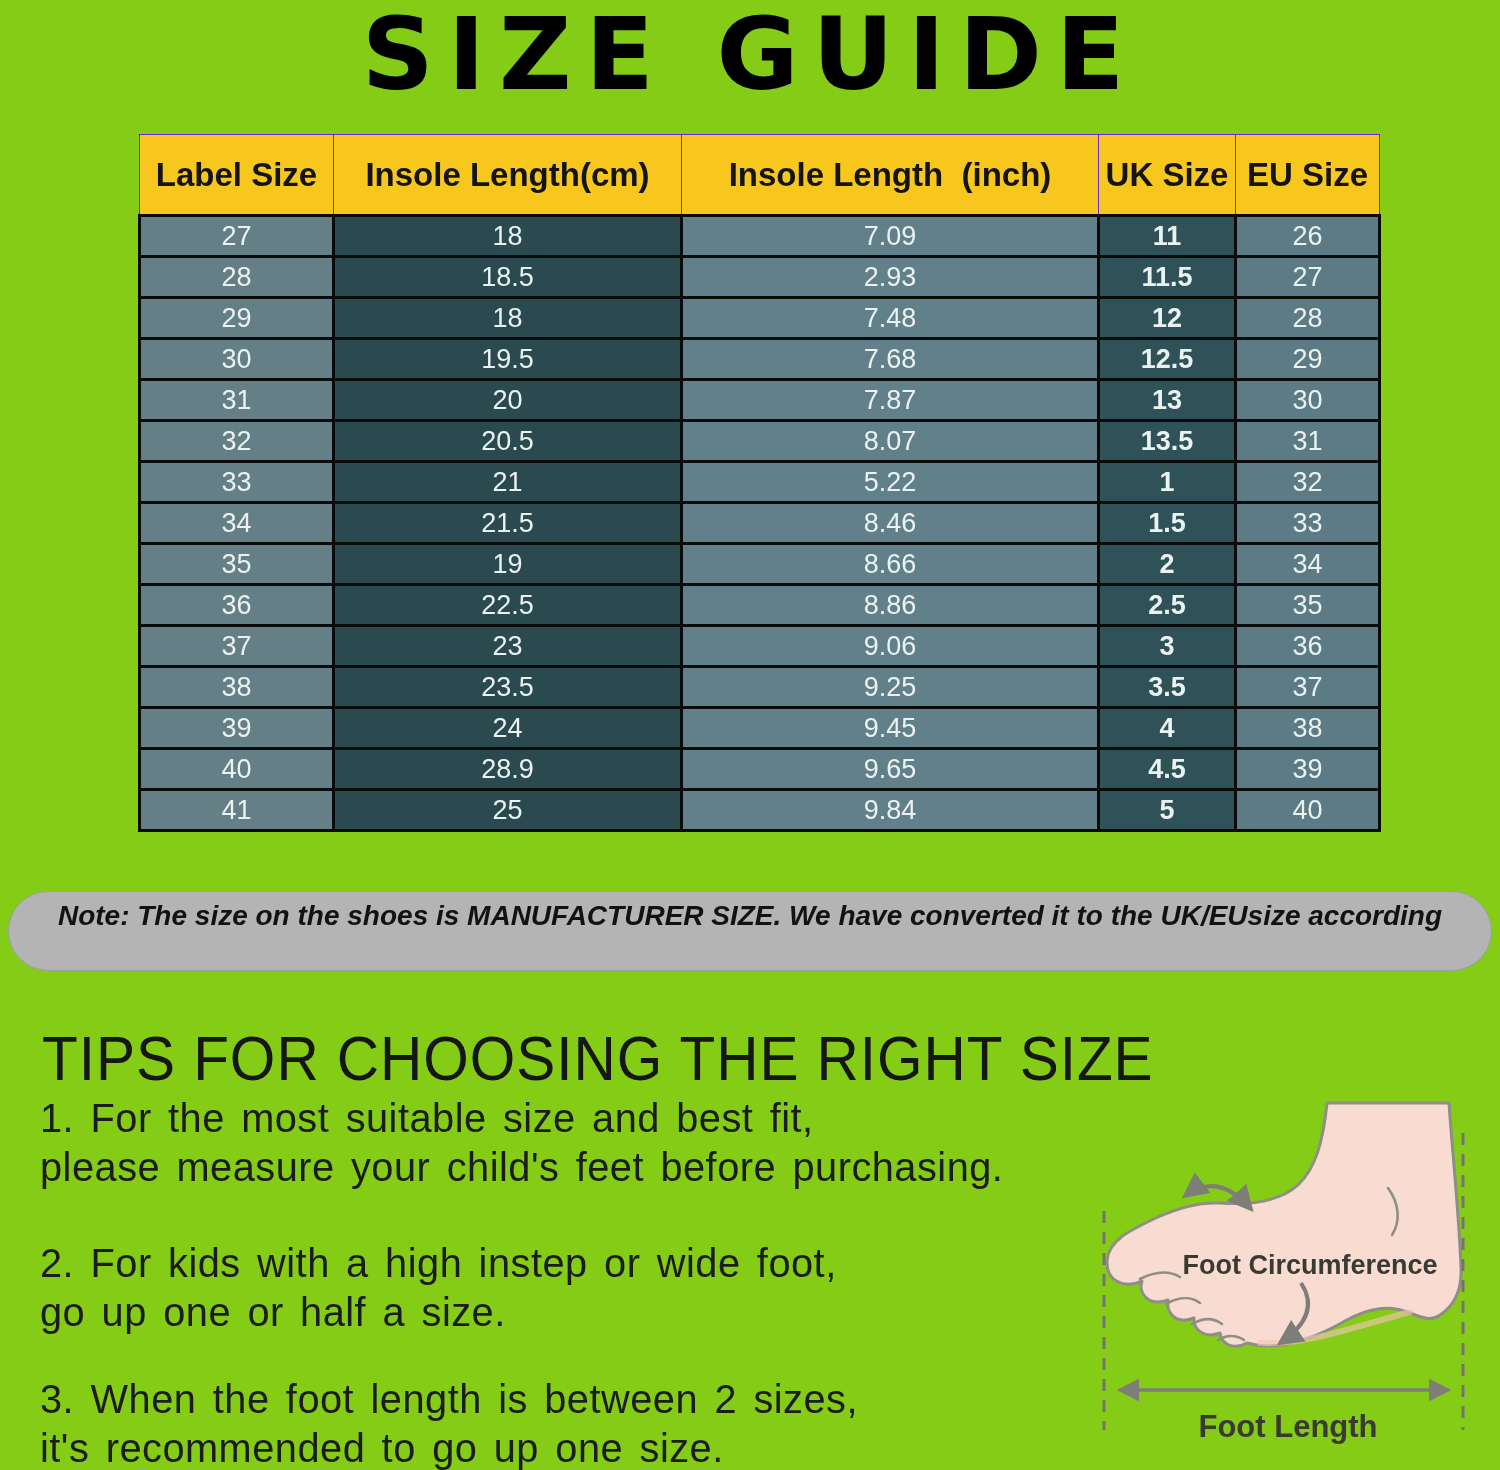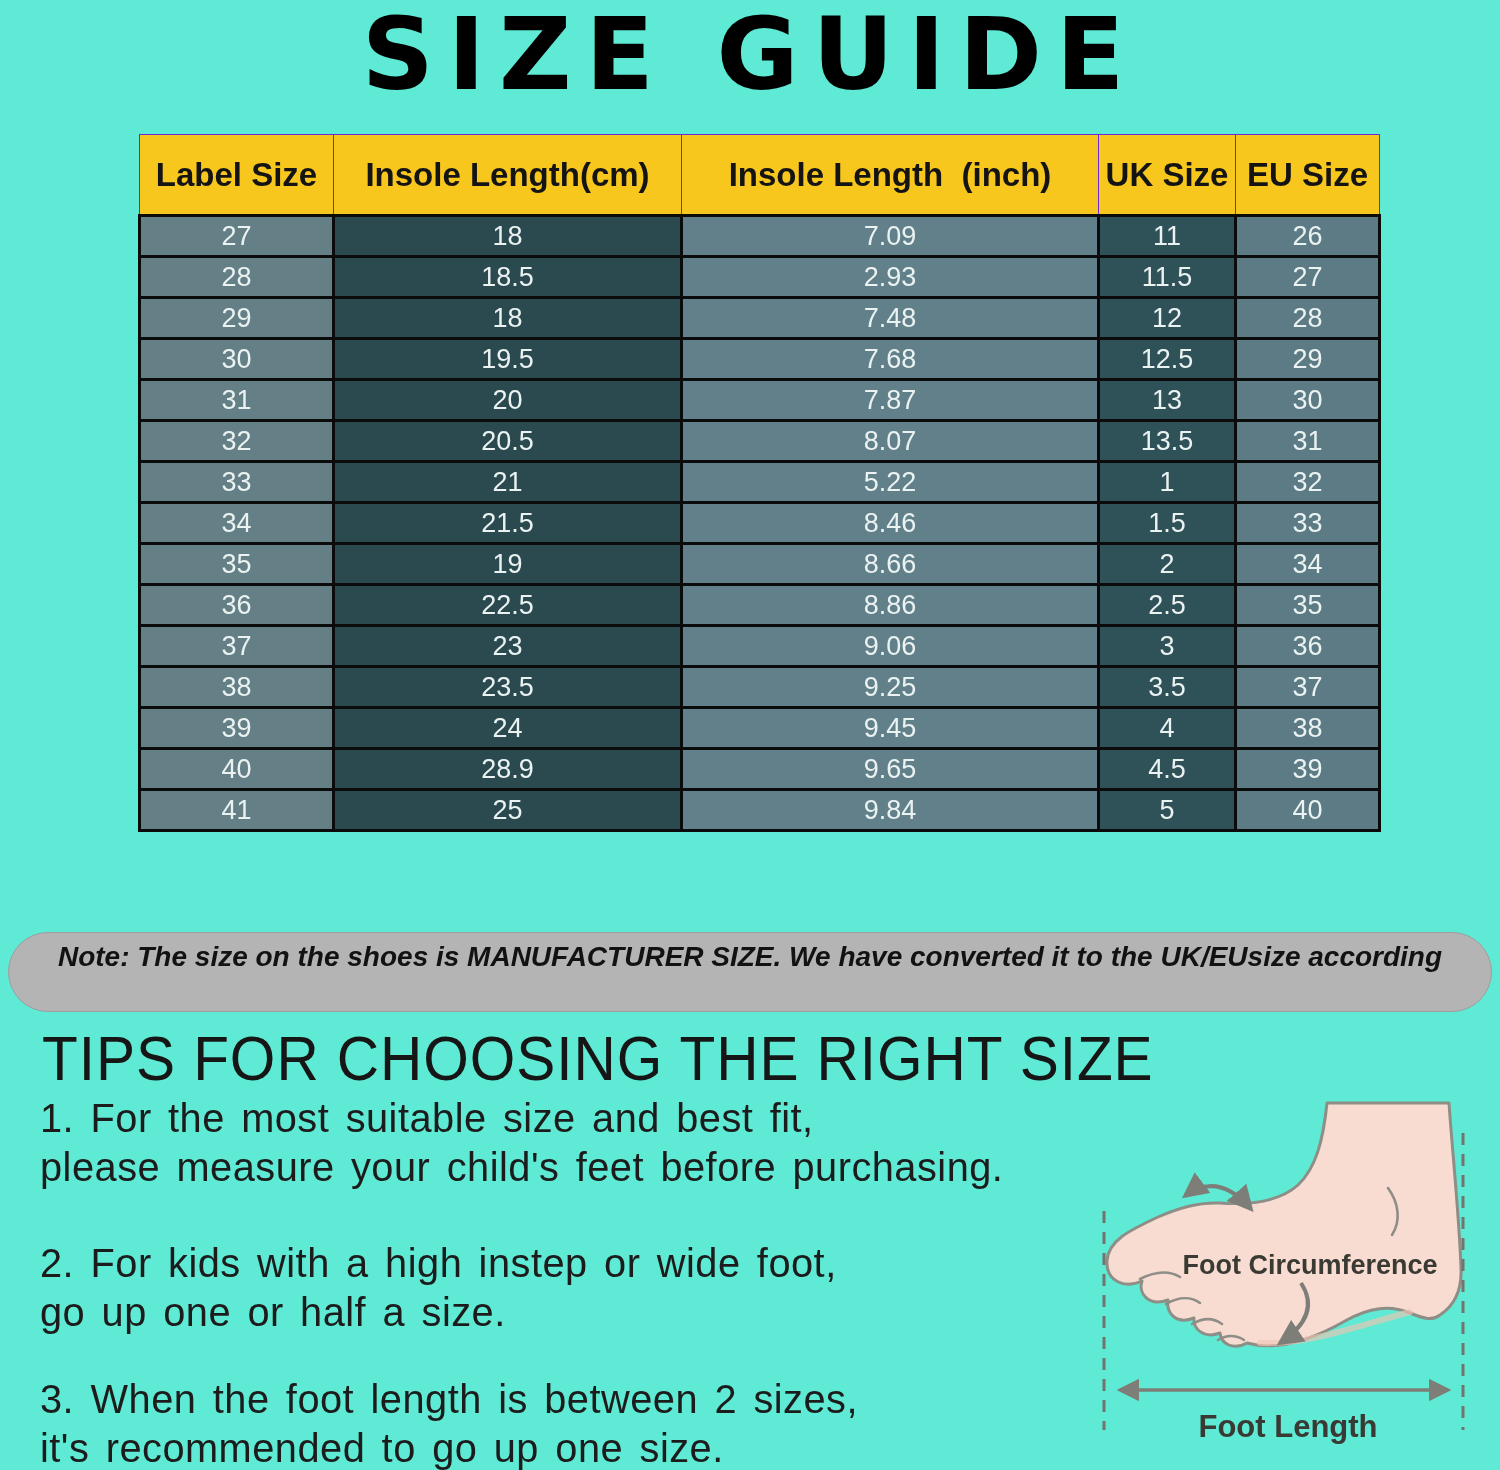--- a/index.html
+++ b/index.html
@@ -1,17 +1,17 @@
 <!DOCTYPE html>
 <html><head>
 <meta charset="utf-8">
 <style>
   html,body{margin:0;padding:0;background:#ffffff;}
   .canvas{
-    position:relative;width:1500px;height:1470px;background:#5eead4;
+    position:relative;width:1500px;height:1470px;background:#84cc16;
     overflow:hidden;font-family:"Liberation Sans",sans-serif;
   }
   
   .title{
     position:absolute;top:-4px;left:0;right:0;text-align:center;
     font-family:"DejaVu Sans",sans-serif;font-weight:bold;font-size:100px;
     letter-spacing:14px;color:#000;white-space:nowrap;
   }
   
   table.size-table{
@@ -23,30 +23,29 @@
     height:79px;border:1px solid #6d28d9;text-align:center;white-space:pre;
     font-family:"Liberation Sans",sans-serif;padding:0;
   }
   .size-table td{
     height:38px;border:3px solid #0b0b0b;text-align:center;vertical-align:middle;
     color:#EBF2F2;font-size:27px;padding:0;font-family:"Liberation Sans",sans-serif;
   }
   .size-table .c0{background:#648086;}
   .size-table .c1{background:#2A4A50;}
   .size-table .c2{background:#62808A;}
-  .size-table .c3{background:#2F5158;}
+  .size-table .c3{background:#2F5158;font-weight:bold;}
   .size-table .c4{background:#5D7B84;}
   
   .note{
     position:absolute;left:8px;top:891px;width:1484px;height:80px;
     background:#B4B4B4;border:1px solid #9e9e9e;border-radius:40px;
     box-sizing:border-box;text-align:center;color:#121212;
     font-weight:bold;font-style:italic;font-size:28px;line-height:33px;
     padding-top:7px;
-    margin-top:41px;
   }
   .note span{display:block;}
   
   .tips-heading{
     position:absolute;left:42px;top:1022px;color:#161616;
     font-size:63px;letter-spacing:1px;white-space:nowrap;
     transform:scaleX(.93);transform-origin:left top;
   }
   .tip{
     position:absolute;left:40px;color:#1c1c1c;

